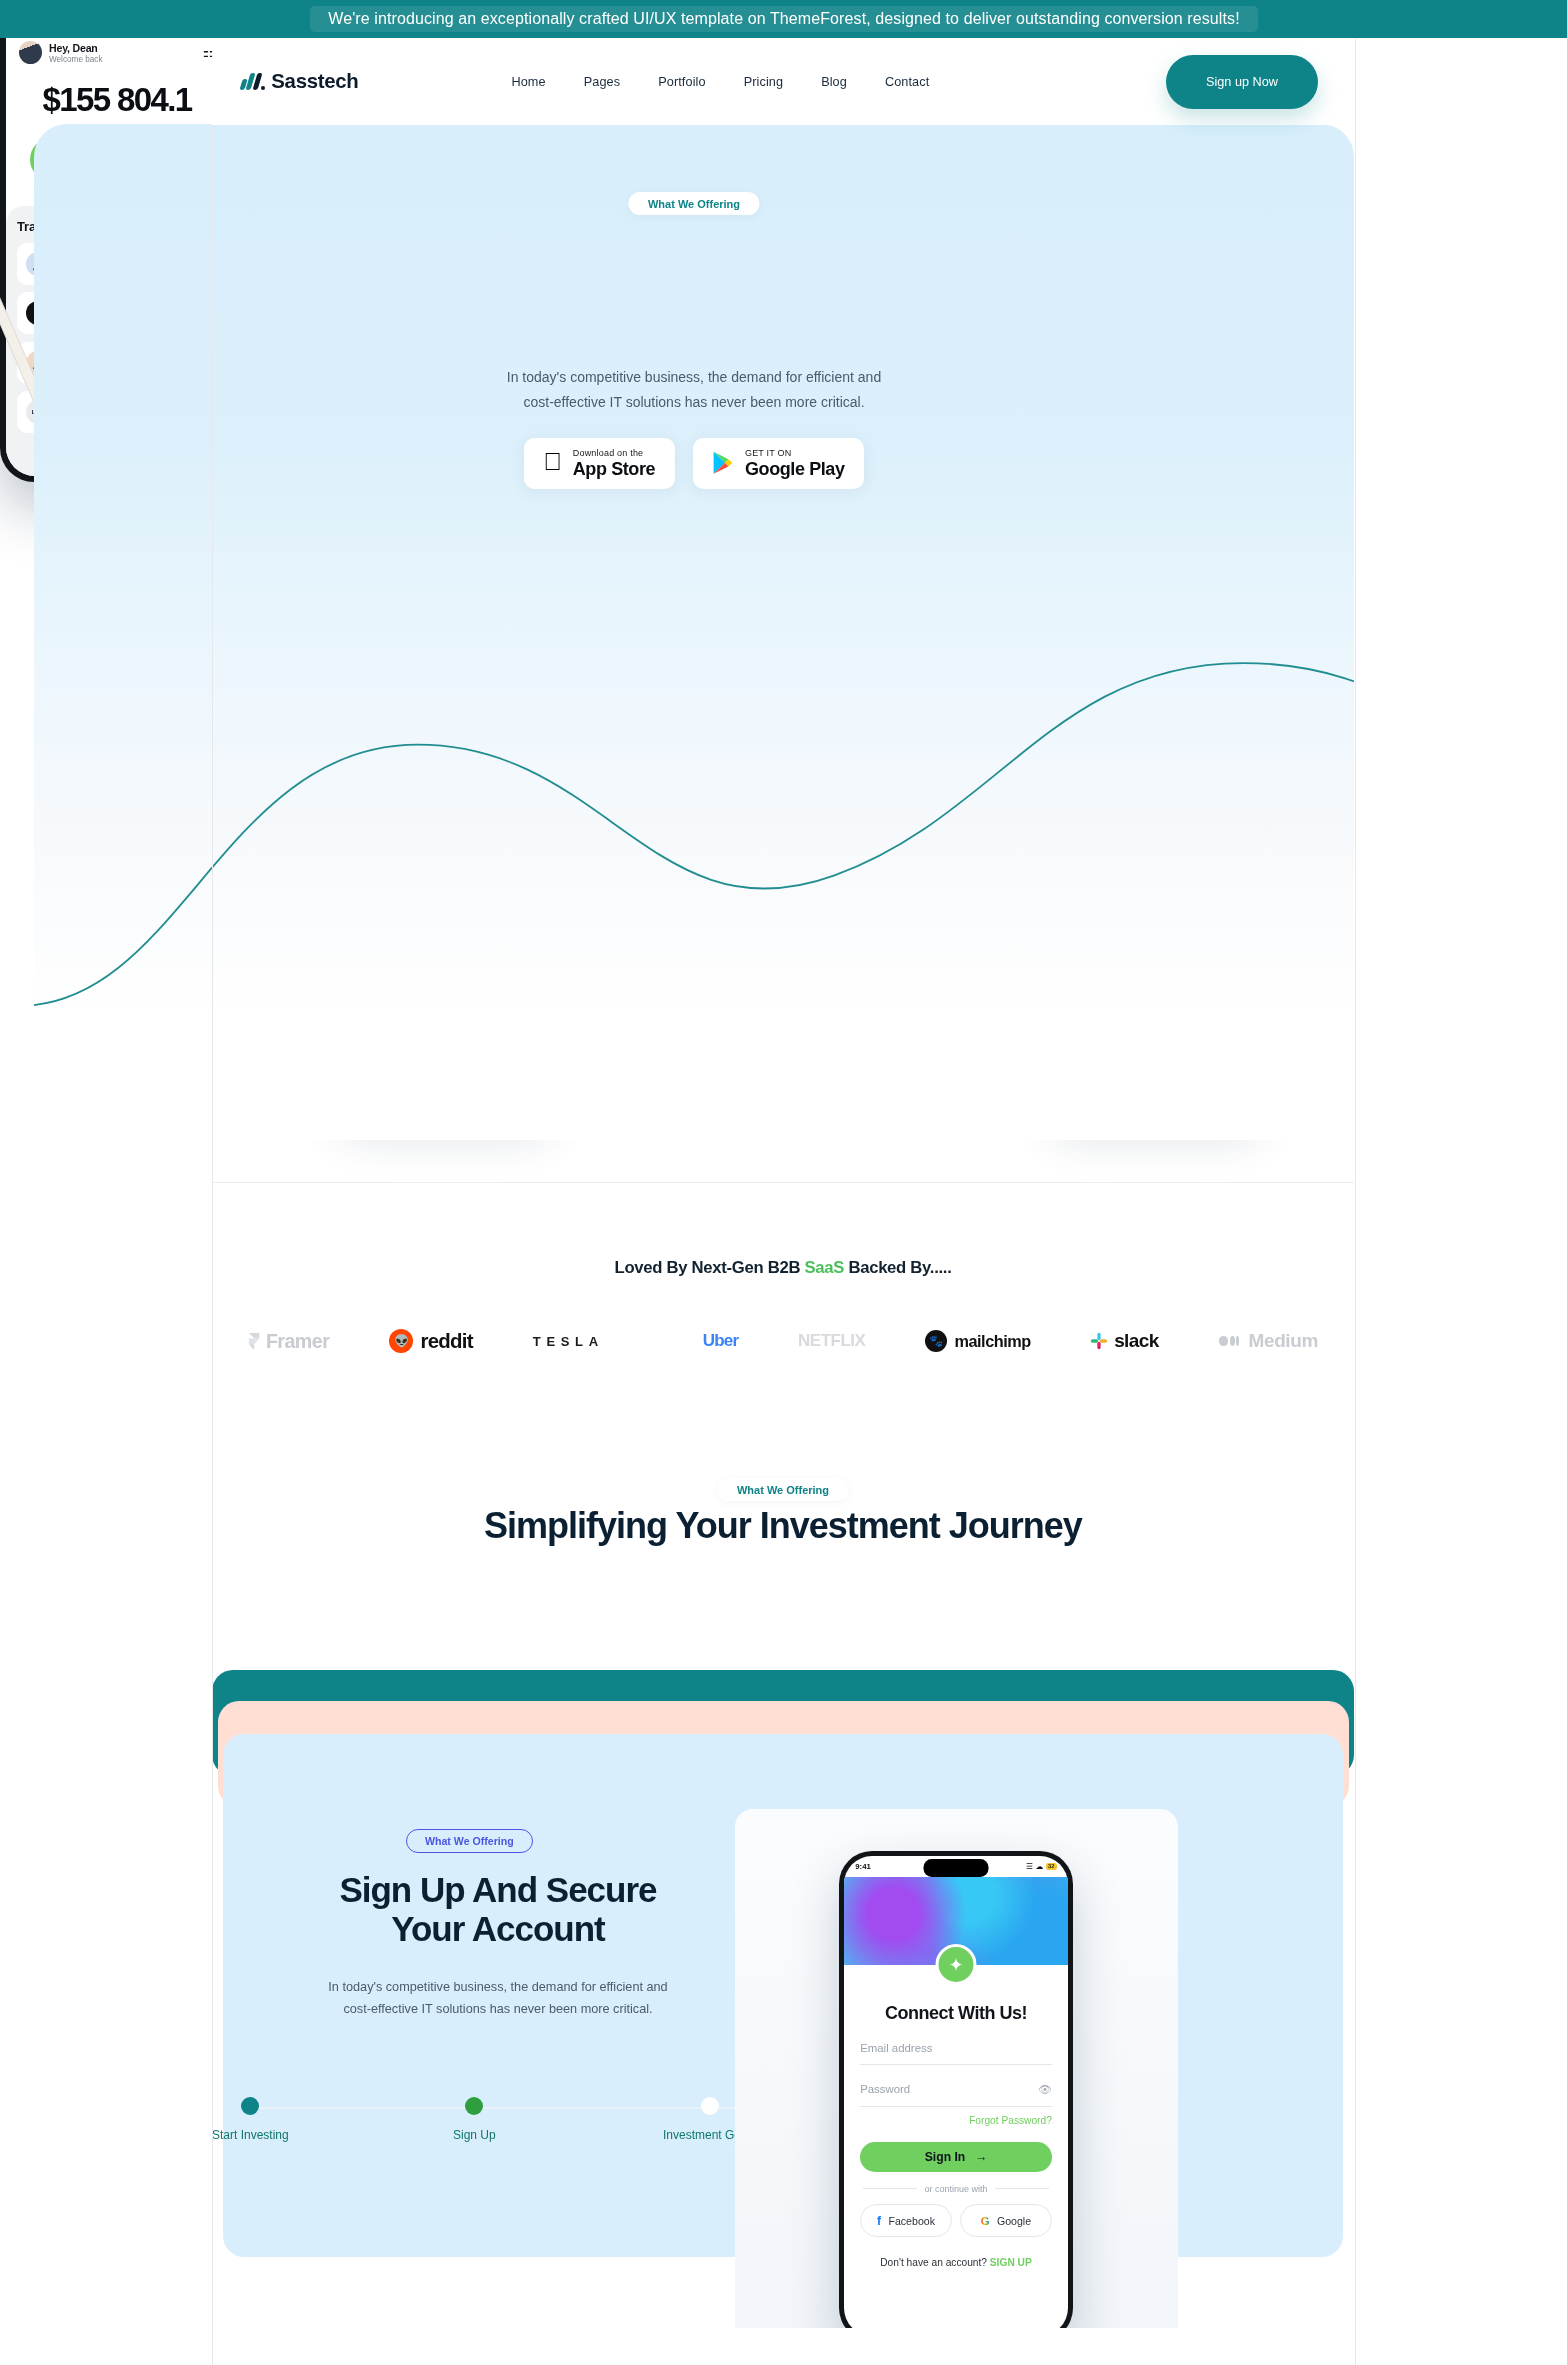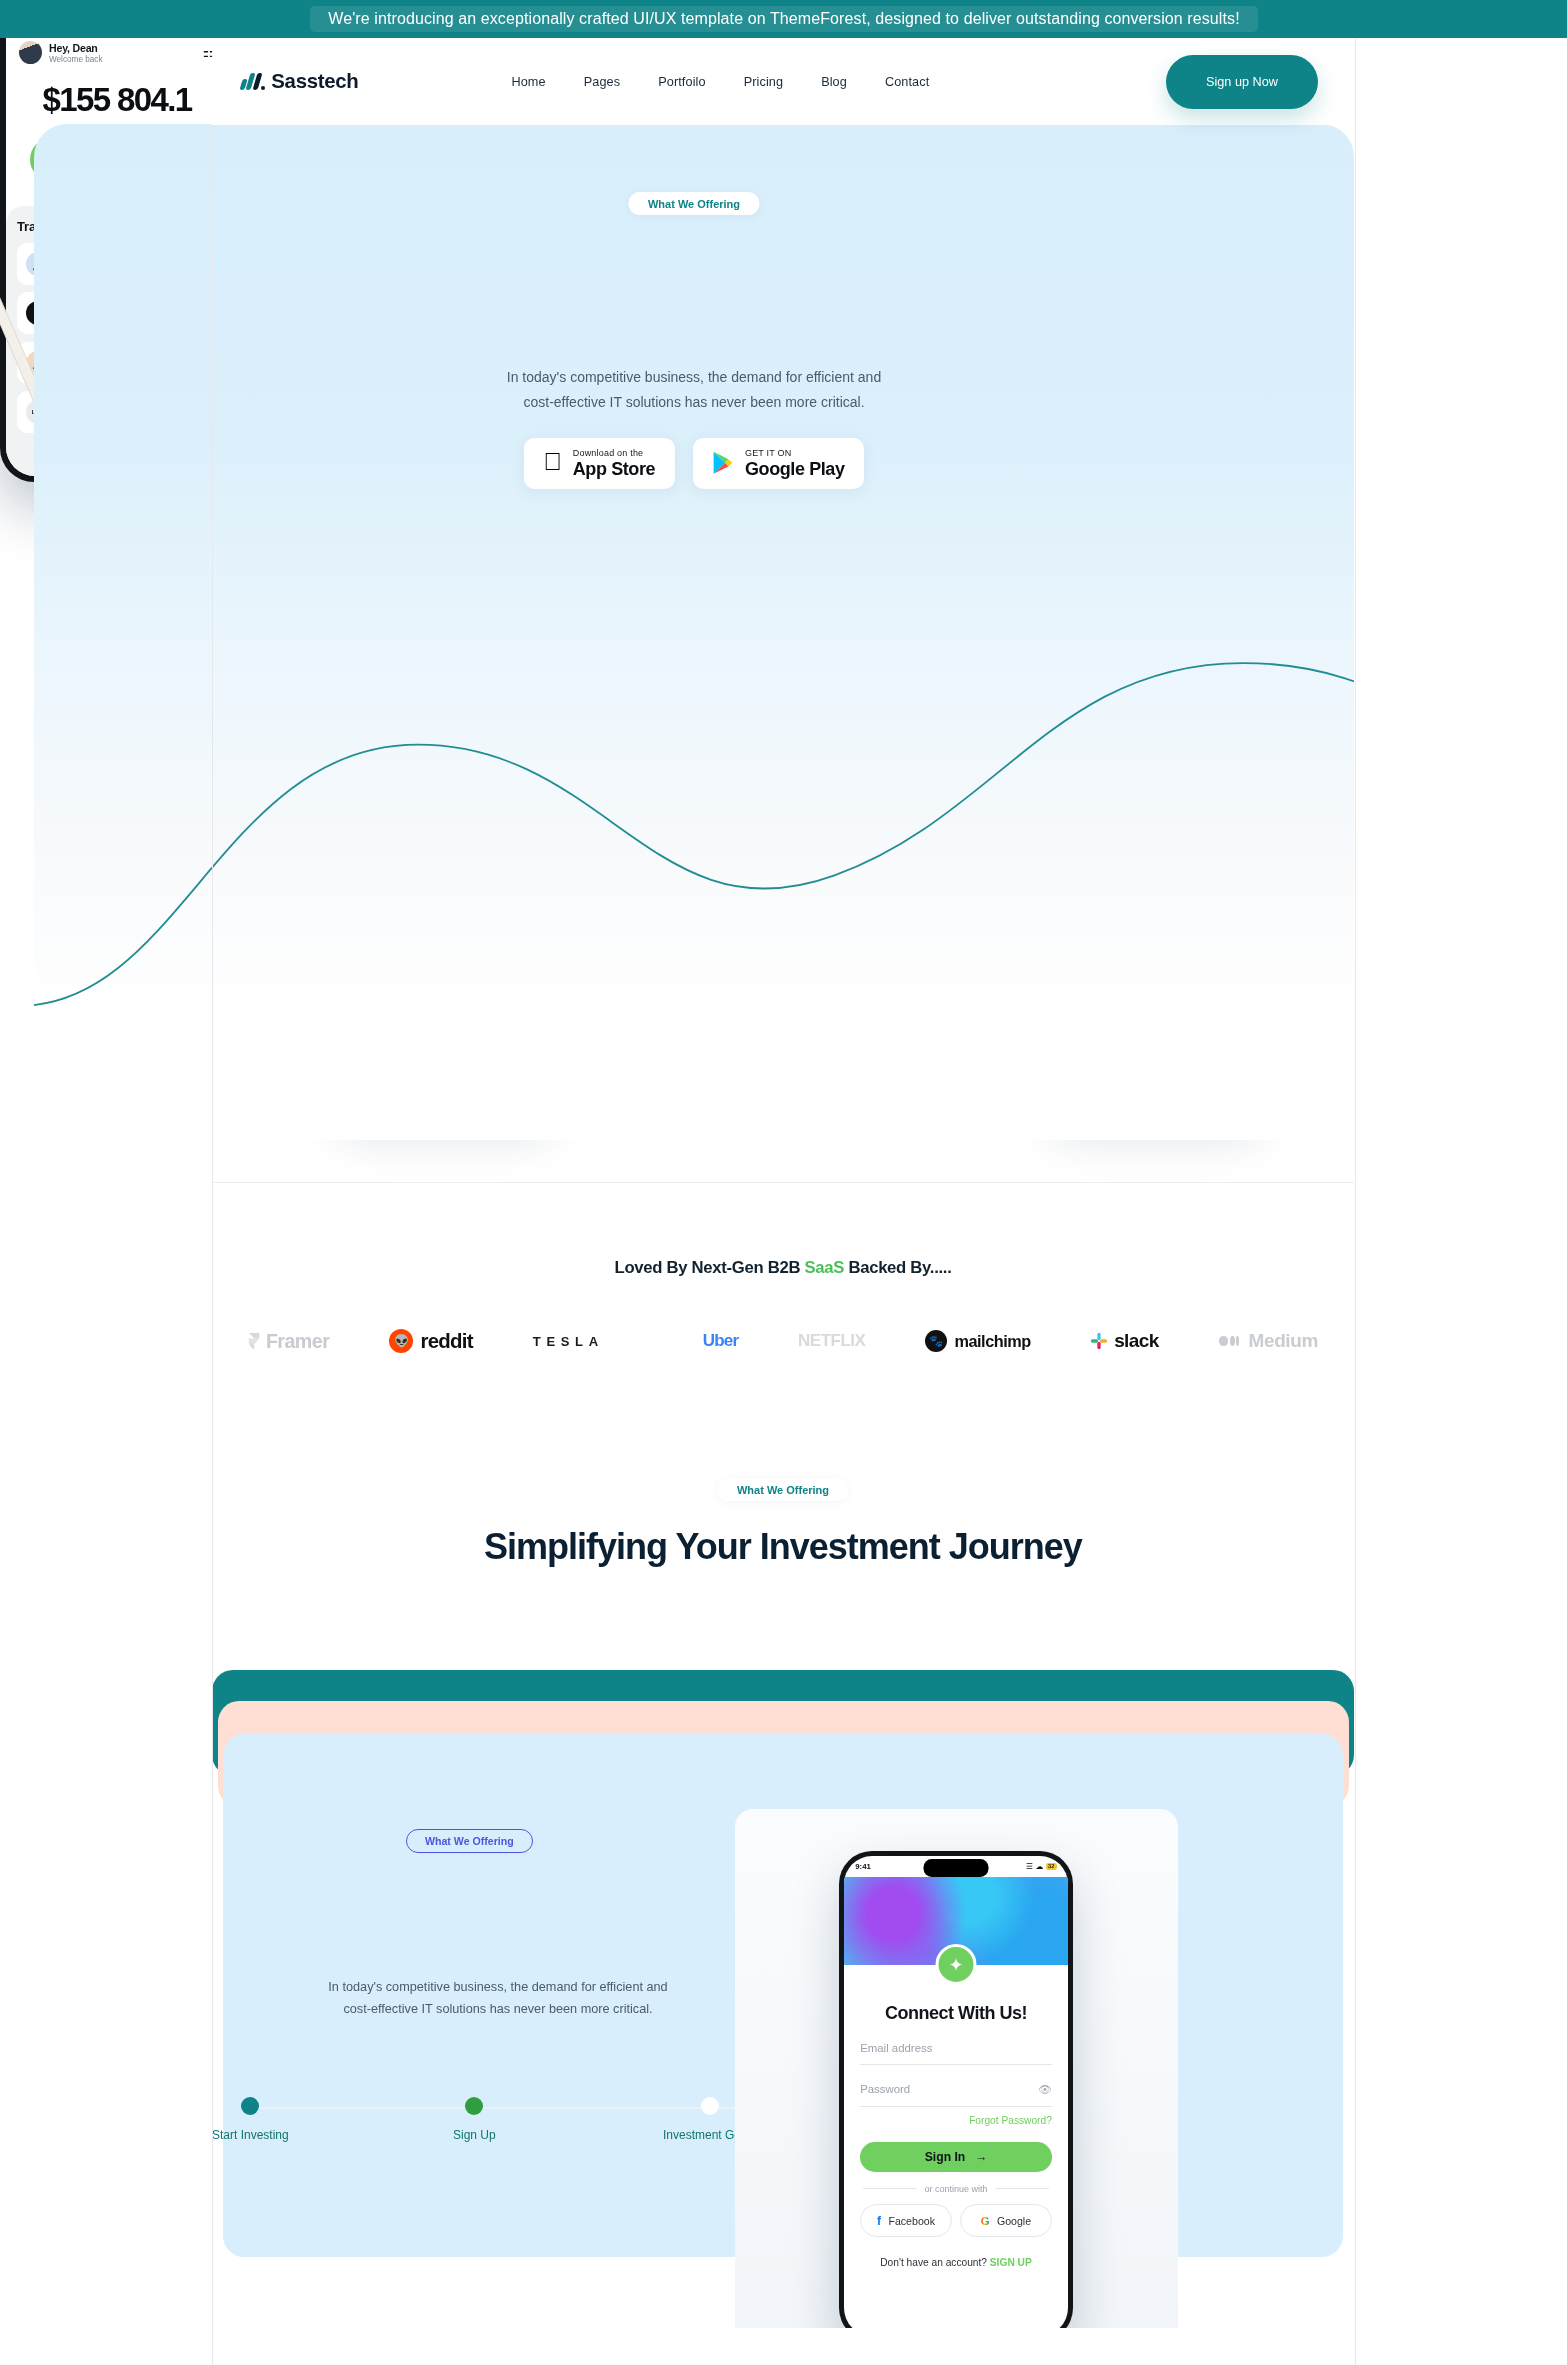--- a/index.html
+++ b/index.html
@@ -230,21 +230,21 @@
   .lg-mail .cap{width:22px;height:22px;border-radius:50%;background:#111;color:#fff;display:inline-flex;
     align-items:center;justify-content:center;font-size:11.4px;margin-right:1.6px;}
   .lg-slack{color:#111;font-size:19px;font-weight:700;letter-spacing:-0.6px;}
   .lg-medium{color:#c9ccd1;font-size:19px;font-weight:600;letter-spacing:-0.4px;}
   .lg-medium .m{display:inline-flex;gap:1.6px;margin-right:4.1px;align-items:center;}
   .lg-medium .m i{display:block;border-radius:50%;background:#c9ccd1;}
 
   
   .simp{position:absolute;left:212px;top:1418px;width:1142px;height:258px;background:#fff;z-index:30;}
   .simp-badge{top:60px;}
-  .simp-h2{position:absolute;left:0;top:108px;width:1142px;text-align:center;font-size:36px;font-weight:700;
+  .simp-h2{position:absolute;left:0;top:87px;width:1142px;text-align:center;font-size:36px;font-weight:700;
     letter-spacing:-1px;color:#0b2032;}
 
   
   .stack{position:absolute;left:212px;top:1670px;width:1142px;height:657px;z-index:30;}
   .layer{position:absolute;border-radius:21px;}
   .layer.teal{left:0;top:0;width:1142px;height:106px;background:#0e8388;}
   .layer.peach{left:5.7px;top:31px;width:1131px;height:106px;background:#ffdfd4;}
   .layer.blue{left:11.4px;top:64px;width:1120px;height:523px;background:#d9eefc;overflow:hidden;}
 
   .su-badge{position:absolute;left:194px;top:159px;background:transparent;border:0.8px solid #4a56e2;
@@ -704,20 +704,24 @@
   <div class="simp-h2">Simplifying Your Investment Journey</div>
 </div>
 
 <div class="stack">
   <div class="layer teal"></div>
   <div class="layer peach"></div>
   <div class="layer blue"></div>
 
   <div class="su-badge">What We Offering</div>
 
+  <div class="su-h2">
+    <div>Sign Up And Secure</div>
+    <div>Your Account</div>
+  </div>
   <div class="su-p">
     <div>In today's competitive business, the demand for efficient and</div>
     <div>cost-effective IT solutions has never been more critical.</div>
   </div>
 
   <div class="steps">
     <div class="steps-line"></div>
     <div class="step">
       <span class="step-dot" style="background:#2e9e3e"></span>
       <span class="step-lb">Sign Up</span>

